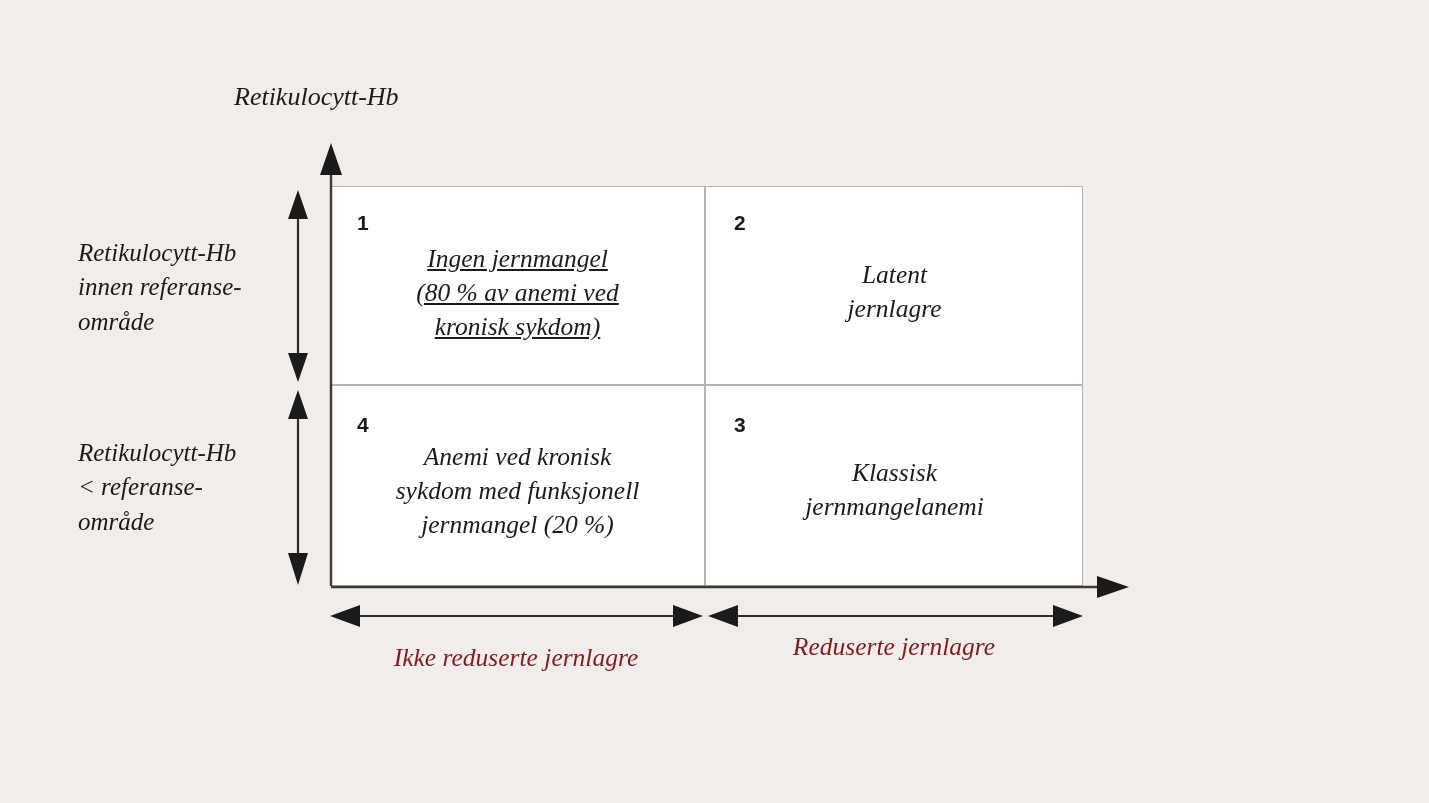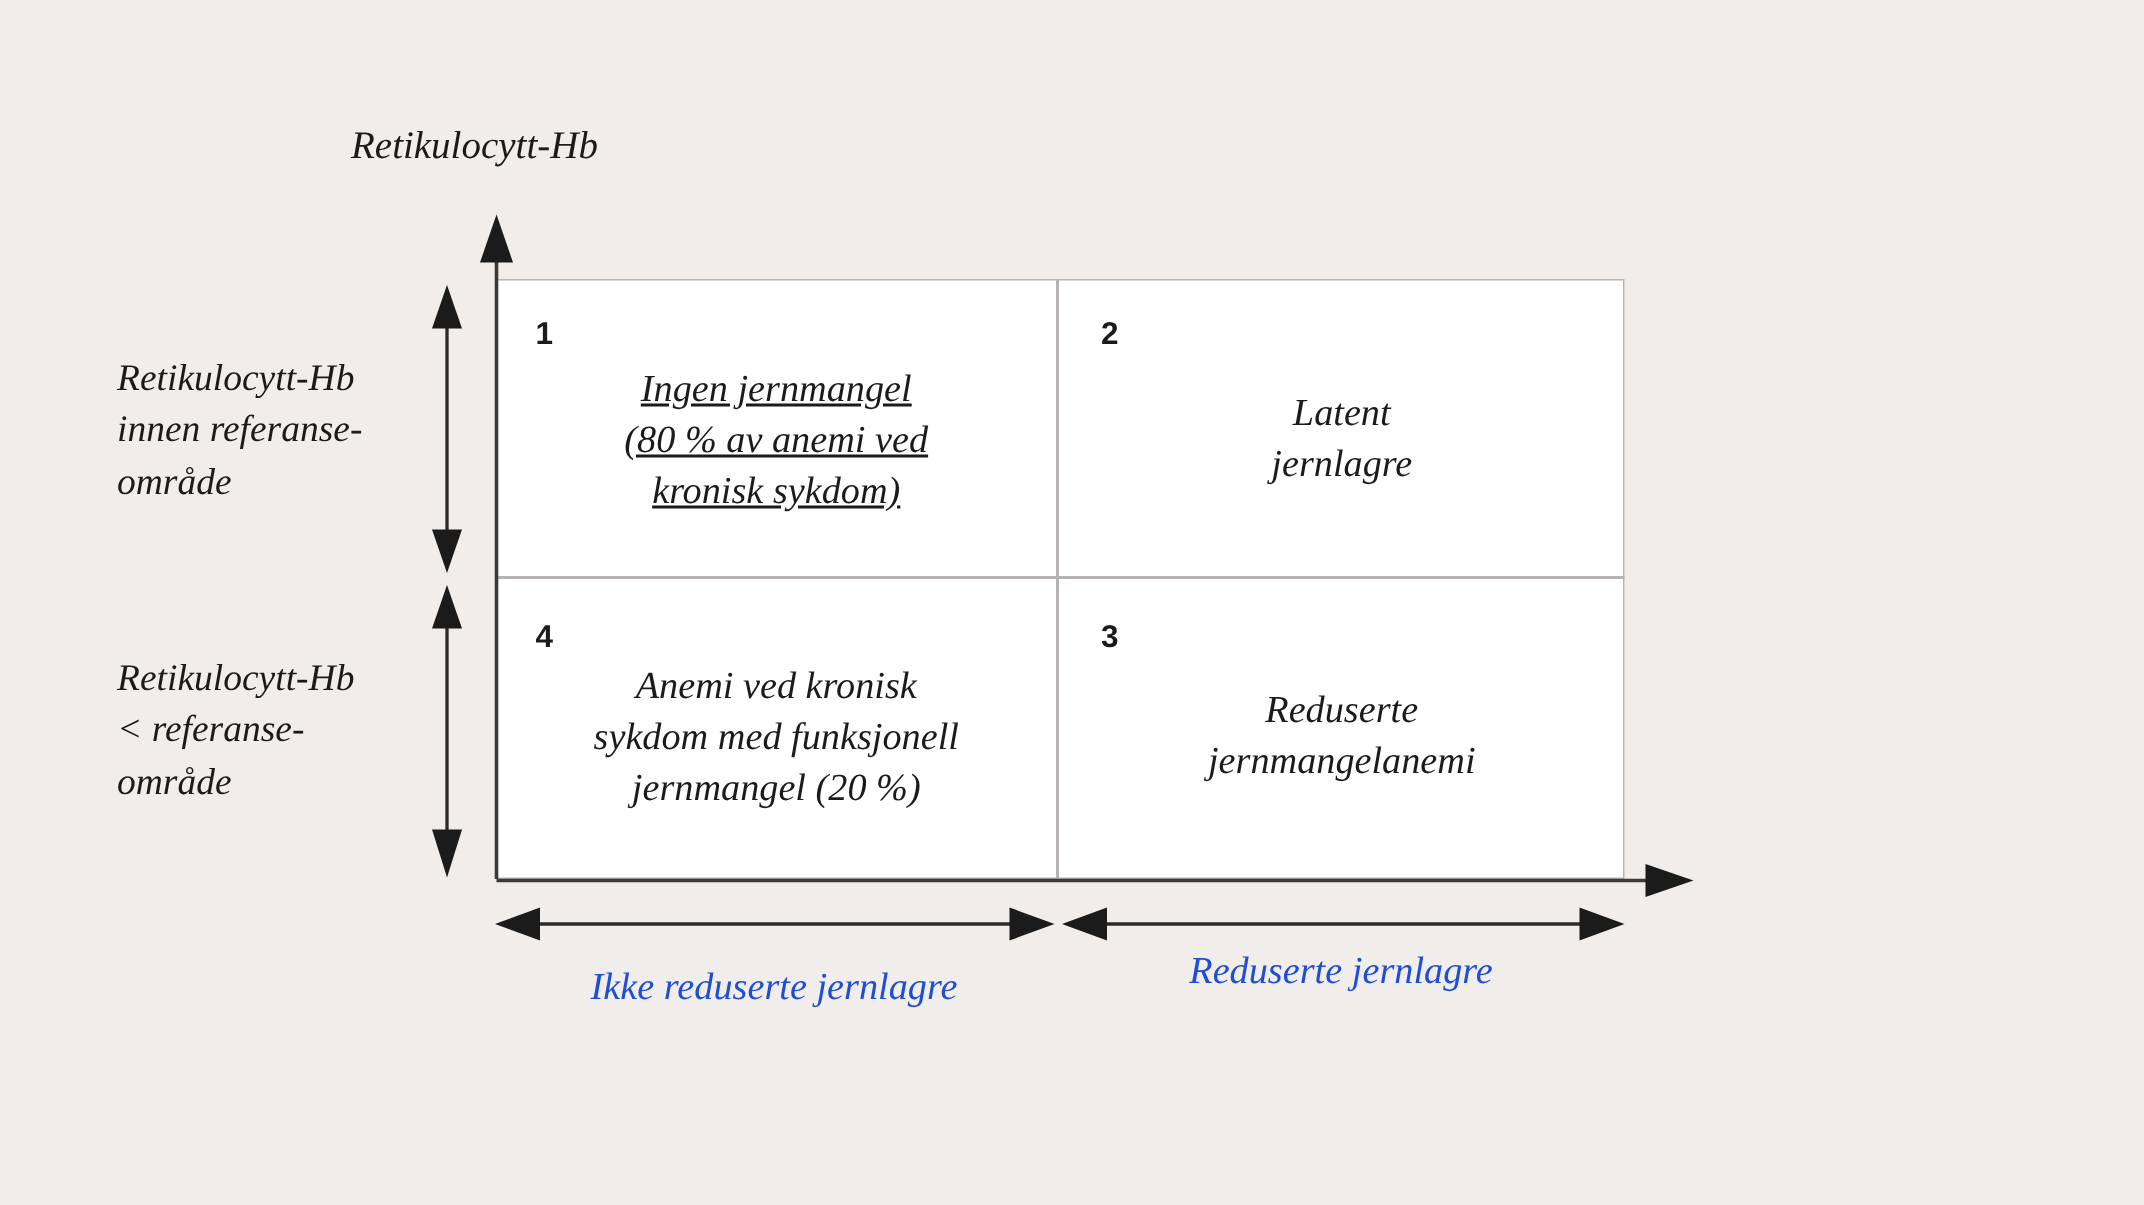--- a/index.html
+++ b/index.html
@@ -121,21 +121,21 @@
   }
   #side-label-upper { left: 78px; top: 236px; width: 210px; }
   #side-label-lower { left: 78px; top: 436px; width: 210px; }
 
   
   .bottom-label {
     position: absolute;
     font-style: italic;
     font-size: 25.5px;
     line-height: 1.2;
-    color: #1d4ed8;
+    color: #7f1d1d;
     text-align: center;
   }
   #bottom-label-left  { left: 330px; top: 643px; width: 372px; }
   #bottom-label-right { left: 706px; top: 632px; width: 376px; }
 </style>
 </head>
 <body>
 
 <div id="stage">
 
@@ -163,21 +163,21 @@
   </div>
 
   <div class="quad" id="quad2">
     <div class="quad-num">2</div>
     <div class="quad-text">Latent
 jernlagre</div>
   </div>
 
   <div class="quad" id="quad3">
     <div class="quad-num">3</div>
-    <div class="quad-text">Reduserte
+    <div class="quad-text">Klassisk
 jernmangelanemi</div>
   </div>
 
   <div class="quad" id="quad4">
     <div class="quad-num">4</div>
     <div class="quad-text">Anemi ved kronisk
 sykdom med funksjonell
 jernmangel (20 %)</div>
   </div>
 

